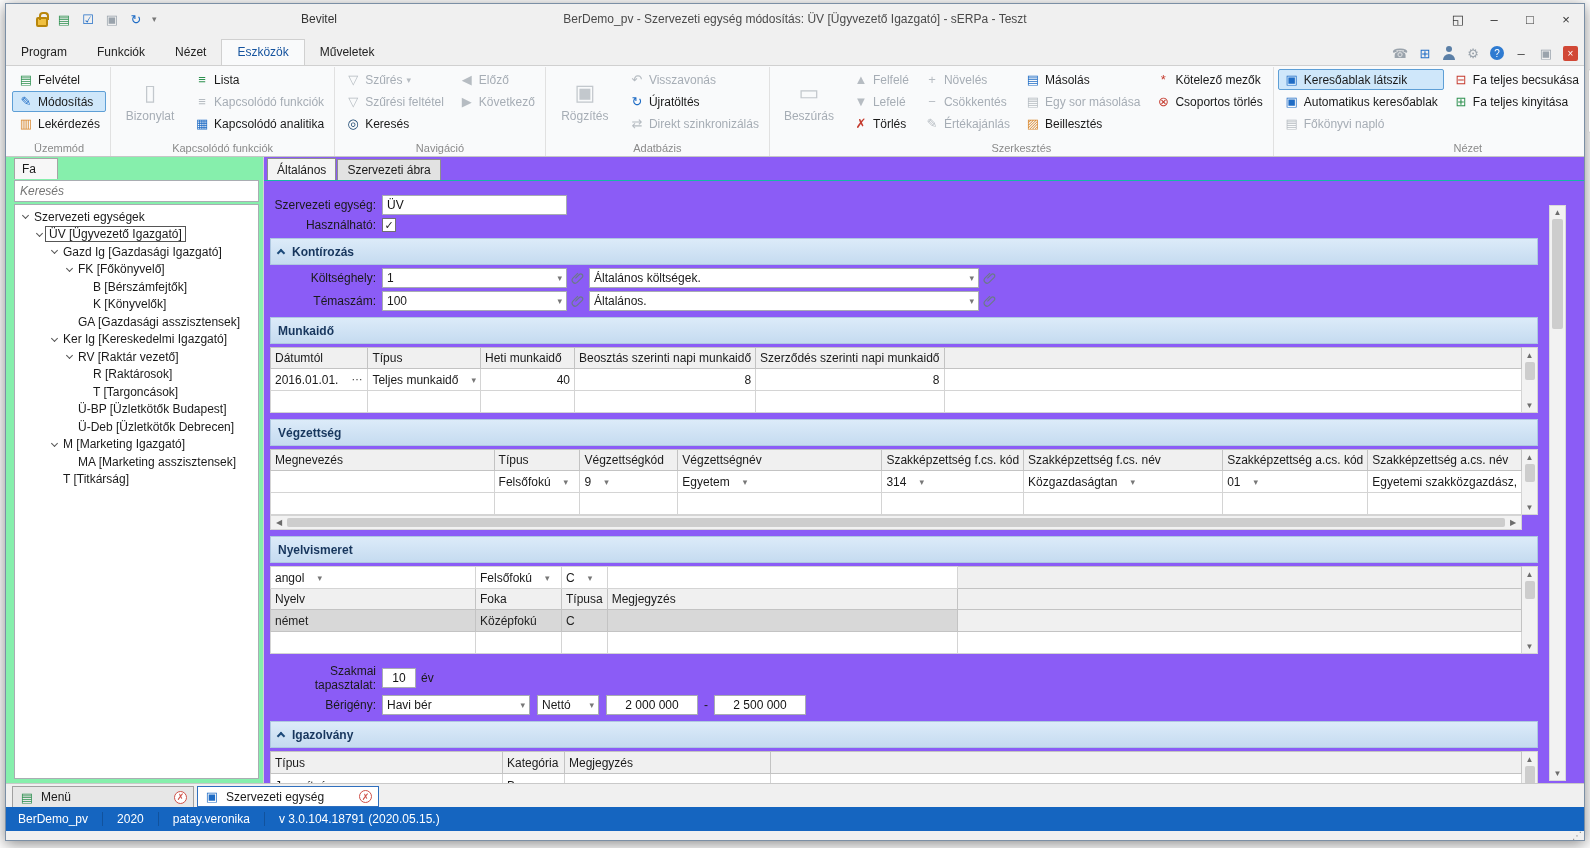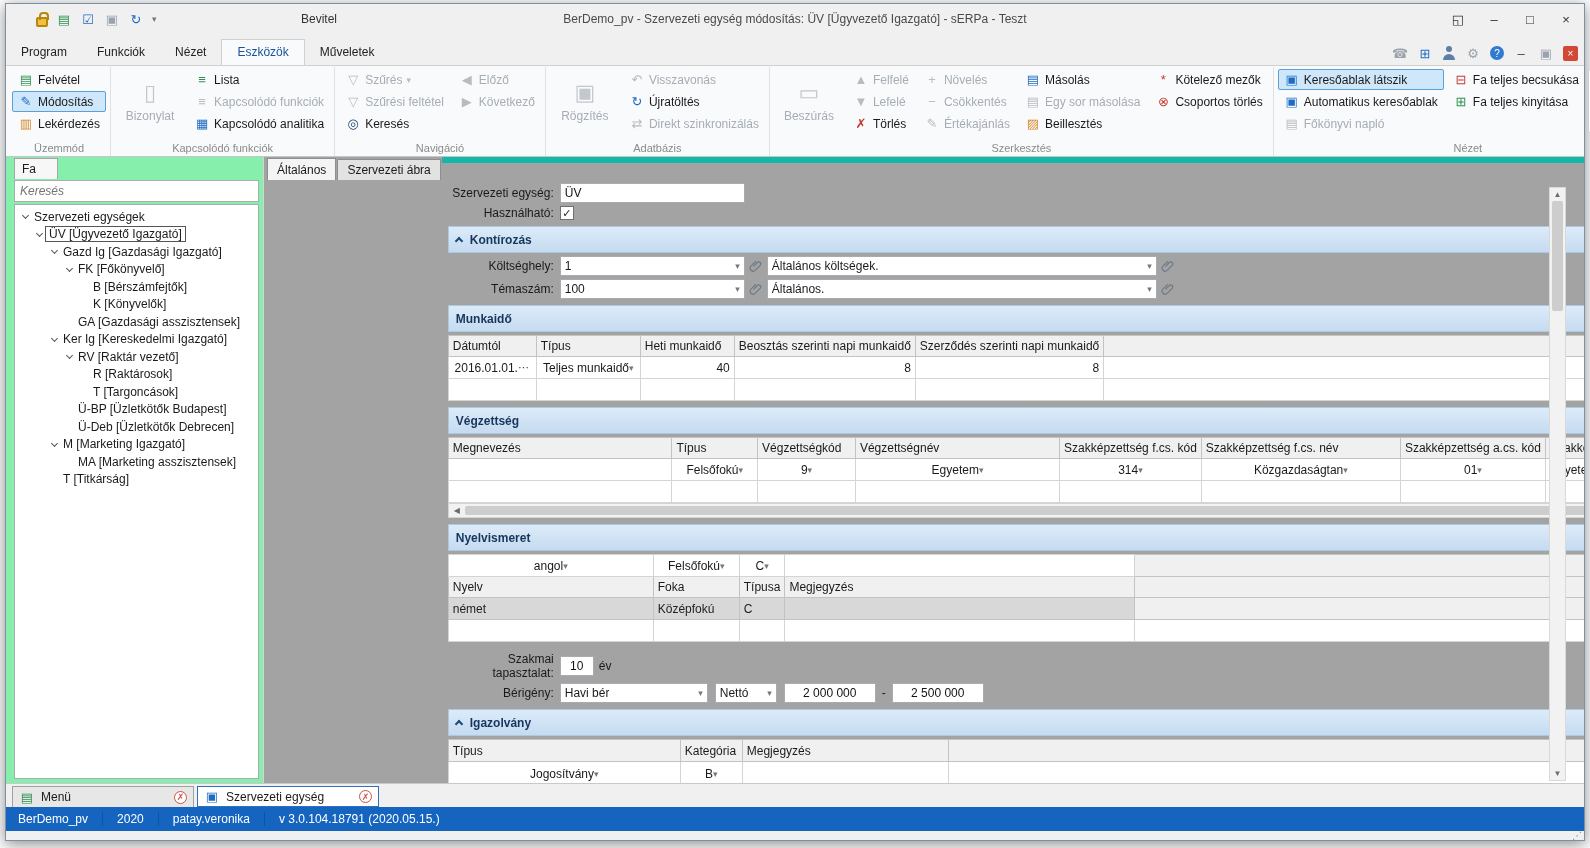--- a/index.html
+++ b/index.html
@@ -57,25 +57,25 @@
   .fa-tab{width:44px;height:21px;background:#f7f7f7;border:1px solid #a5a5a5;border-bottom:none;display:flex;align-items:center;padding-left:7px}
   .side-search{height:22px;margin:1px 0 2px;border:1px solid #a9adb2;background:#fff;padding:0 5px;font-family:inherit;font-size:12px;font-style:italic;color:#777;width:100%}
   .tree{flex:1;background:#fff;border:1px solid #a9adb2;overflow:hidden;padding-top:3px}
   .titem{height:17.5px;display:flex;align-items:center;white-space:nowrap;cursor:default}
   .texp{width:12px;display:flex;align-items:center;justify-content:center;flex:none}
   .tchev{width:5px;height:5px;border-right:1.4px solid #555;border-bottom:1.4px solid #555;transform:rotate(45deg);margin-top:-2px}
   .tlabel{padding:0 3px}
   .tlabel.sel{border:1px solid #555;background:#fff}
   .lv0{padding-left:4px}.lv1{padding-left:18px}.lv2{padding-left:33px}.lv3{padding-left:48px}.lv4{padding-left:63px}
 
-  .main{flex:1;display:flex;flex-direction:row;min-width:0;background:#a3a3a3;position:relative}
+  .main{flex:1;display:flex;flex-direction:column;min-width:0;background:#8b5cf6;position:relative}
   .main-tabs{height:23px;display:flex;align-items:flex-end;padding-left:3px}
   .mtab{height:21px;display:flex;align-items:center;padding:0 9px;border:1px solid #8e8e8e;border-bottom:none;background:#e2e2e2;margin-right:1px}
   .mtab.active{background:#f4f4f4;height:22px;position:relative;z-index:2}
-  .form-area{flex:1;border-top:6px solid #14b8a6;padding:17px 0 0 6px;position:relative;overflow:hidden}
+  .form-area{flex:1;border-top:1px solid #14b8a6;padding:11px 0 0 6px;position:relative;overflow:hidden}
   .content{width:1268px}
 
   .frow{display:flex;align-items:center;margin:3px 0}
   .flabel{width:112px;text-align:right;padding-right:6px;flex:none}
   .tbx{height:20px;border:1px solid #a8acb2;background:#fff;padding:0 4px;font-family:inherit;font-size:12px;color:#111}
   .tbx.num{text-align:center}
   .cb{width:14px;height:14px;border:1px solid #707070;background:#fff;display:flex;align-items:center;justify-content:center;font-size:11px;color:#222}
   .combo{height:20px;border:1px solid #a8acb2;background:#fff;display:flex;align-items:center;justify-content:space-between;padding:0 4px;gap:4px}
   .combo .ctext{overflow:hidden;white-space:nowrap}
   .clipbtn{width:18px;height:18px;display:flex;align-items:center;justify-content:center;margin:0 2px}
@@ -83,21 +83,21 @@
   .sec{height:27px;background:linear-gradient(#dcebf9,#c5dbf0);border:1px solid #aec8e0;display:flex;align-items:center;padding:0 7px;font-weight:bold;color:#17365d;margin:6px 0 3px;width:1268px}
   .chevup{width:6px;height:6px;border-left:2px solid #1c4a7a;border-top:2px solid #1c4a7a;transform:rotate(45deg);margin:3px 8px 0 0}
 
   .gridwrap{display:flex;width:1268px;align-items:stretch}
   table.grid{border-collapse:collapse;table-layout:fixed;background:#fff;flex:1}
   .grid th{background:#f0f0f0;border:1px solid #c3c3c3;font-weight:normal;text-align:left;padding:2px 4px;height:21px;white-space:nowrap;overflow:hidden}
   .grid td{border:1px solid #d4d4d4;padding:0 4px;height:22px;background:#fff;white-space:nowrap;overflow:hidden}
   .grid td.num{text-align:right}
   .grid td.g{background:#d8d8d8;border-color:#c3c3c3;color:#222}
   .grid td.fill,.grid th.fill{background:#f0f0f0;border-color:#c3c3c3}
-  .gcombo{display:flex;align-items:center;justify-content:center;gap:0;height:100%}
+  .gcombo{display:flex;align-items:center;justify-content:flex-start;gap:13px;height:100%}
   .ell{color:#444;font-size:11px;letter-spacing:1px}
 
   .vsb{width:16px;flex:none;background:#f2f2f2;border:1px solid #d4d4d4;border-left:none;display:flex;flex-direction:column;align-items:center;justify-content:space-between;padding:1px 0}
   .vsb .sa{font-size:8px;color:#6c6c6c;height:12px;display:flex;align-items:center}
   .vsb .thumb{width:10px;flex:0 0 18px;background:#cdcdcd;border-radius:2px;margin:1px 0 auto}
   .hsb{height:15px;width:1252px;background:#f2f2f2;border:1px solid #d4d4d4;display:flex;align-items:center;justify-content:space-between;padding:0 2px;margin-top:0}
   .hsb .sa{font-size:8px;color:#6c6c6c;width:12px;text-align:center}
   .hsb .thumb{height:9px;flex:1;background:#cdcdcd;border-radius:2px;margin:0 2px}
   .mainsb{position:absolute;top:24px;bottom:2px;right:18px;width:17px;background:#f2f2f2;border:1px solid #d9d9d9;display:flex;flex-direction:column;align-items:center;justify-content:space-between;padding:2px 0}
   .mainsb .sa{font-size:8px;color:#6c6c6c}

